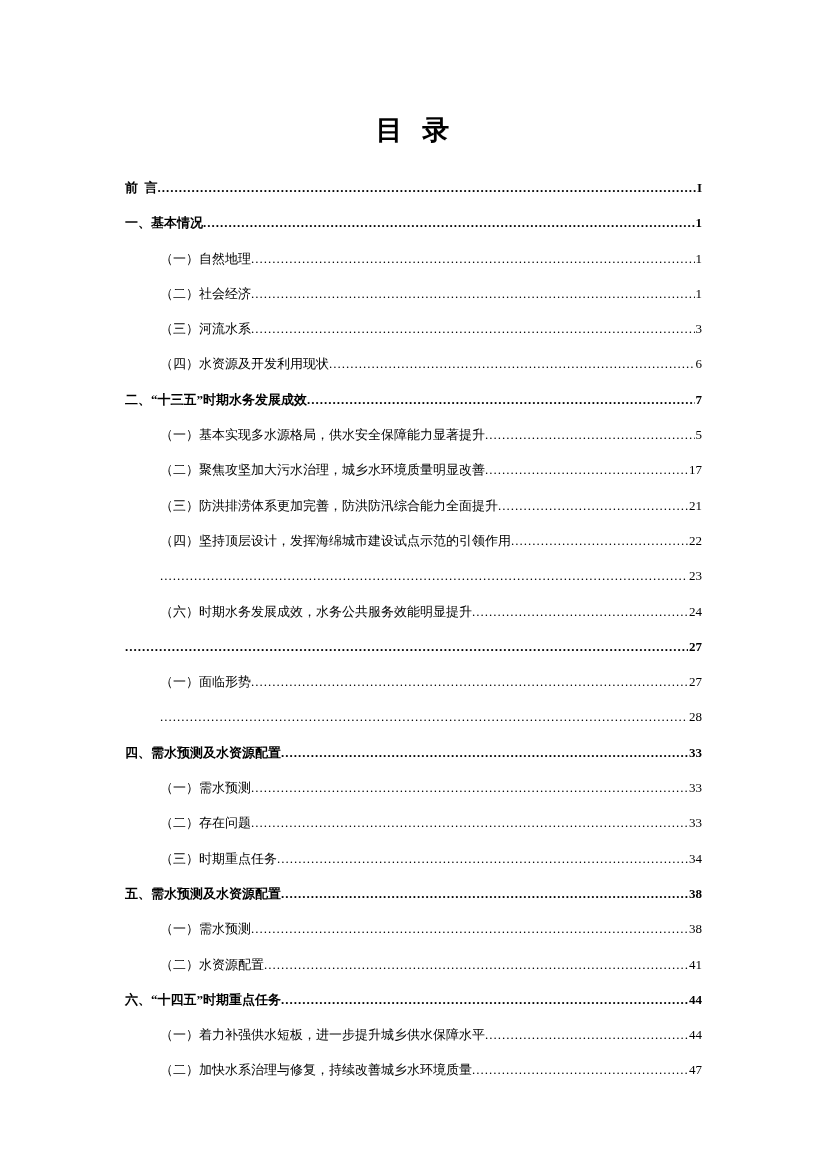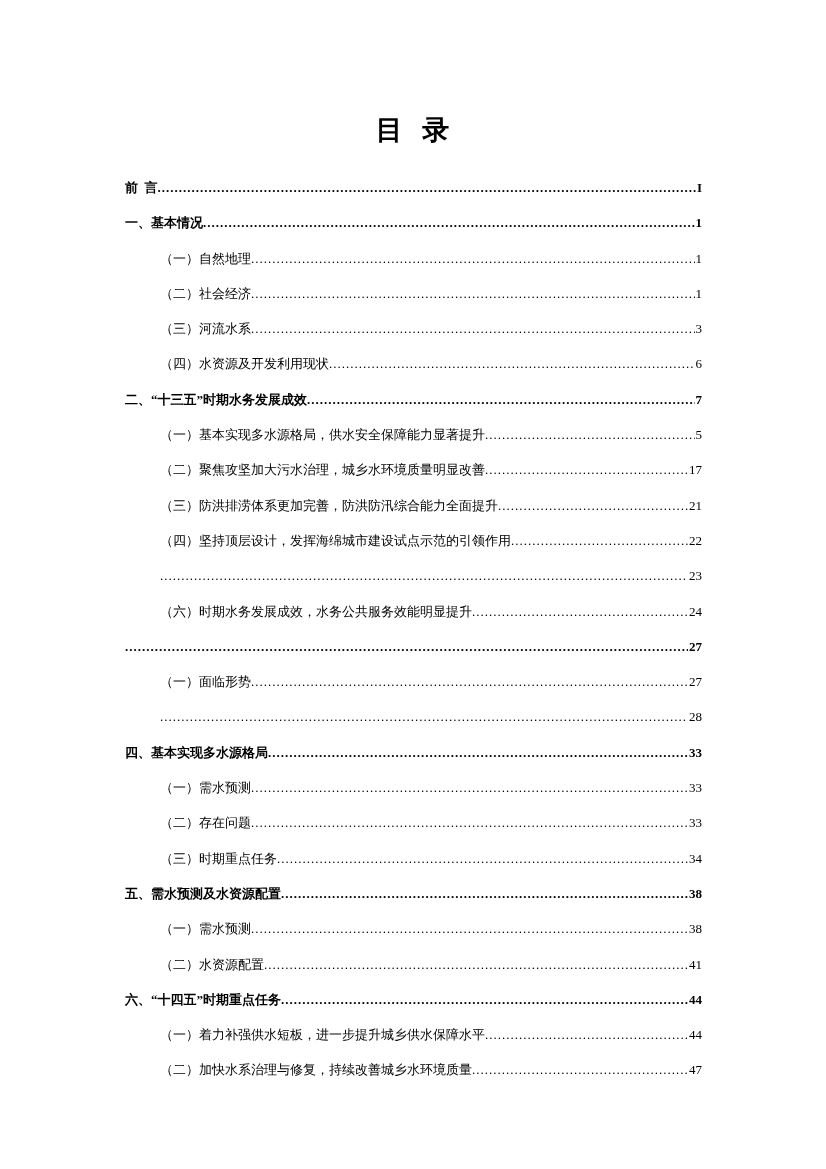--- a/index.html
+++ b/index.html
@@ -147,21 +147,21 @@
       <div class="toc-row level-2">
     <span class="toc-label">（一）面临形势</span>
     <span class="toc-dots"></span>
     <span class="toc-page">27</span>
   </div>
       <div class="toc-row level-2">
     <span class="toc-dots"></span>
     <span class="toc-page">28</span>
   </div>
       <div class="toc-row level-1">
-    <span class="toc-label">四、基本实现多水源格局</span>
+    <span class="toc-label">四、需水预测及水资源配置</span>
     <span class="toc-dots"></span>
     <span class="toc-page">33</span>
   </div>
       <div class="toc-row level-2">
     <span class="toc-label">（一）需水预测</span>
     <span class="toc-dots"></span>
     <span class="toc-page">33</span>
   </div>
       <div class="toc-row level-2">
     <span class="toc-label">（二）存在问题</span>

